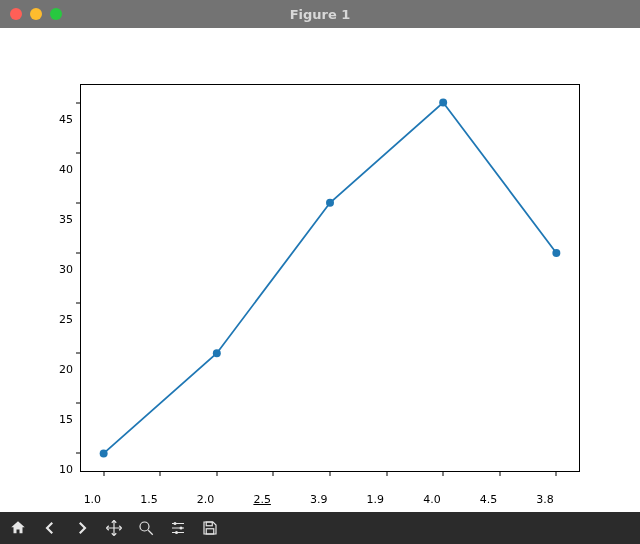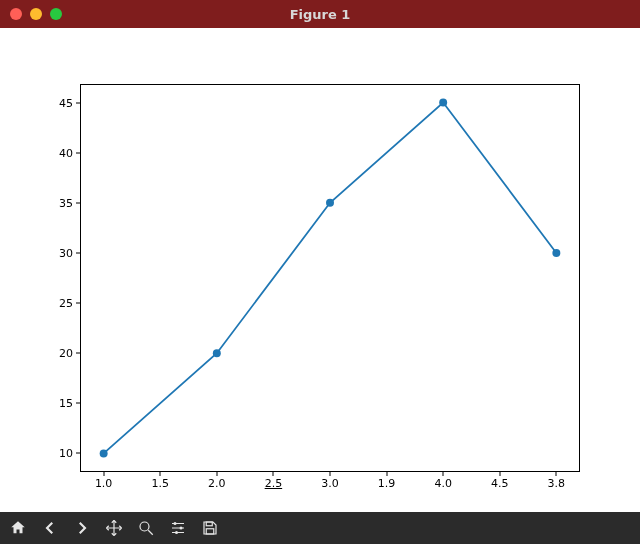--- a/index.html
+++ b/index.html
@@ -1,35 +1,35 @@
 <!DOCTYPE html>
 <html><head>
 <meta charset="utf-8">
 <style>
   * { box-sizing: border-box; margin: 0; padding: 0; }
   html, body { width: 640px; height: 544px; background: #fff; font-family: "DejaVu Sans", Arial, sans-serif; overflow: hidden; }
   .window { width: 640px; height: 544px; display: flex; flex-direction: column; background: #ececec; }
-  .titlebar { height: 28px; background: #7f1d1d; display: flex; align-items: center; position: relative; }
+  .titlebar { height: 28px; background: #737373; display: flex; align-items: center; position: relative; }
   .traffic { display: flex; gap: 8px; margin-left: 10px; }
   .dot { width: 12px; height: 12px; border-radius: 50%; }
   .dot.red { background: #ff5f57; }
   .dot.yellow { background: #febc2e; }
   .dot.green { background: #28c840; }
   .title { position: absolute; left: 0; right: 0; text-align: center; color: #d8d8d8; font-size: 13px; font-weight: 600; pointer-events: none; }
   .canvas-area { flex: 1; background: #ffffff; position: relative; }
   .toolbar { height: 32px; background: #2b2b2b; display: flex; align-items: center; padding: 0 2px; gap: 0; }
   .tbtn { width: 32px; height: 30px; display: flex; align-items: center; justify-content: center; color: #e6e6e6; cursor: pointer; }
   .tbtn svg { width: 18px; height: 18px; stroke: #e6e6e6; fill: none; stroke-width: 1.6; }
   .tbtn svg .fillpath { fill: #e6e6e6; stroke: none; }
 
   
   .axes { position: absolute; border: 1px solid #000; }
-  .tick-label { position: absolute; font-size: 11px; color: #000; }
+  .tick-label { position: absolute; font-size: 11px; color: #000; margin-top: 16px; }
   .ytick { right: 100%; transform: translate(-8px, -50%); text-align: right; width: 30px; }
-  .xtick { top: 100%; transform: translate(-50%, 6px); text-align: center; width: 40px; }
+  .xtick { top: 100%; transform: translate(-50%, 6px); width: 40px; }
   .tickmark { position: absolute; background: #000; }
   .tickmark.y { width: 5px; height: 1px; right: 100%; }
   .tickmark.x { height: 5px; width: 1px; top: 100%; }
   .xlabel { position: absolute; font-size: 12px; color: #000; }
   svg.plot { position: absolute; left: 0; top: 0; width: 100%; height: 100%; overflow: visible; }
   svg.plot .line { fill: none; stroke: #1f77b4; stroke-width: 1.8; }
   svg.plot .marker { fill: #1f77b4; stroke: none; }
 </style>
 </head>
 <body>
@@ -73,21 +73,21 @@
         <div class="tick-label ytick" style="top: 4.54545%;">45</div>
         <div class="tickmark x" style="left: 4.54545%; transform: translateX(-0.5px);"></div>
         <div class="tick-label xtick" style="left: 4.54545%;">1.0</div>
         <div class="tickmark x" style="left: 15.9091%; transform: translateX(-0.5px);"></div>
         <div class="tick-label xtick" style="left: 15.9091%;">1.5</div>
         <div class="tickmark x" style="left: 27.2727%; transform: translateX(-0.5px);"></div>
         <div class="tick-label xtick" style="left: 27.2727%;">2.0</div>
         <div class="tickmark x" style="left: 38.6364%; transform: translateX(-0.5px);"></div>
         <div class="tick-label xtick" style="left: 38.6364%; text-decoration: underline;">2.5</div>
         <div class="tickmark x" style="left: 50%; transform: translateX(-0.5px);"></div>
-        <div class="tick-label xtick" style="left: 50%;">3.0</div>
+        <div class="tick-label xtick" style="left: 50%;">3.9</div>
         <div class="tickmark x" style="left: 61.3636%; transform: translateX(-0.5px);"></div>
         <div class="tick-label xtick" style="left: 61.3636%;">1.9</div>
         <div class="tickmark x" style="left: 72.7273%; transform: translateX(-0.5px);"></div>
         <div class="tick-label xtick" style="left: 72.7273%;">4.0</div>
         <div class="tickmark x" style="left: 84.0909%; transform: translateX(-0.5px);"></div>
         <div class="tick-label xtick" style="left: 84.0909%;">4.5</div>
         <div class="tickmark x" style="left: 95.4545%; transform: translateX(-0.5px);"></div>
         <div class="tick-label xtick" style="left: 95.4545%;">3.8</div>
       </div>
   </div>

